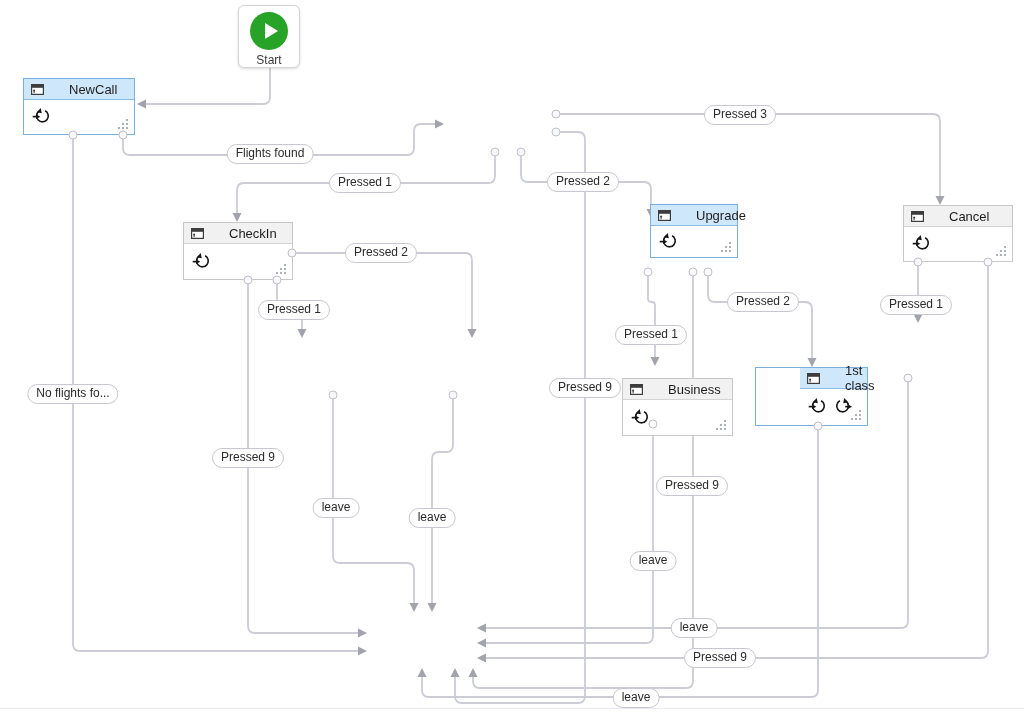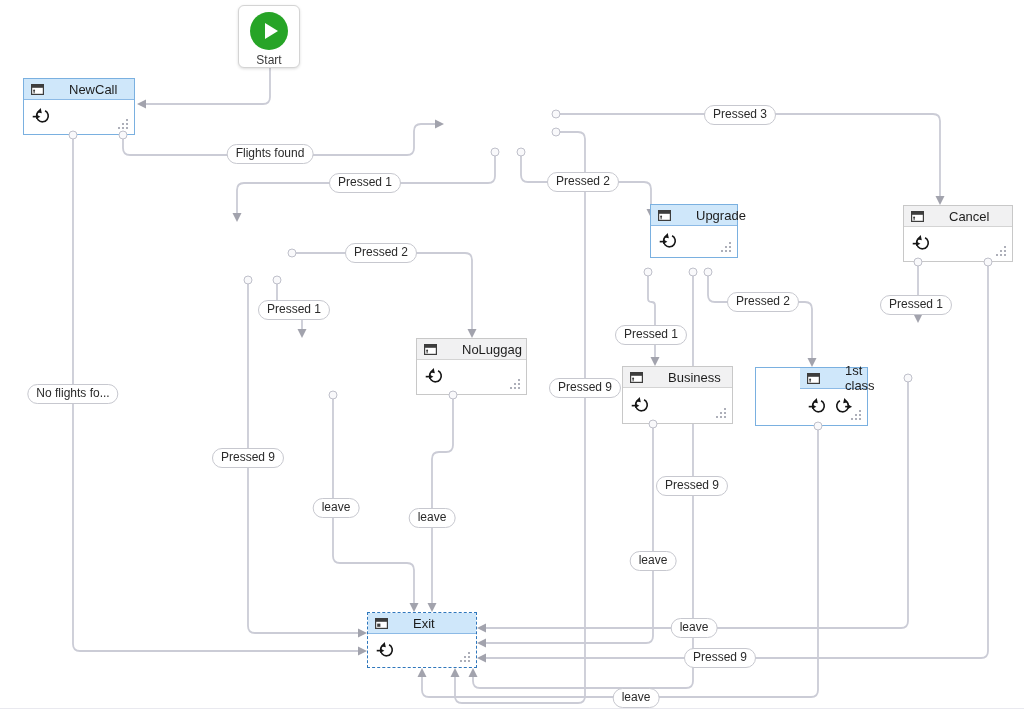--- a/index.html
+++ b/index.html
@@ -132,20 +132,46 @@
           <b></b>
         </span>
       </div>
     </div>
     <span class="port" style="left: 73px; top: 135px;"></span>
     <span class="port" style="left: 123px; top: 135px;"></span>
     <span class="port" style="left: 495px; top: 152px;"></span>
     <span class="port" style="left: 521px; top: 152px;"></span>
     <span class="port" style="left: 556px; top: 114px;"></span>
     <span class="port" style="left: 556px; top: 132px;"></span>
+    <div class="node gray" style="left: 183px; top: 222px; width: 110px; height: 58px;">
+      <div class="nhead">
+        <span class="hicon">
+          <svg width="13" height="11" viewBox="0 0 13 11">
+            <rect x="0.6" y="0.6" width="11.8" height="9.8" fill="#fff" stroke="#3d3d3d" stroke-width="1.2"></rect>
+            <rect x="0.6" y="0.6" width="11.8" height="3.2" fill="#3d3d3d"></rect>
+            <circle cx="3.1" cy="6.4" r="1" fill="#3d3d3d"></circle>
+            <rect x="2.6" y="6.9" width="1" height="2.4" fill="#3d3d3d"></rect>
+          </svg>
+        </span>
+        <span>CheckIn</span>
+      </div>
+      <div class="nbody">
+        <span class="bicon">
+          <svg width="20" height="20" viewBox="0 0 22 22">
+            <path d="M14.4 4.2 A6.4 6.4 0 1 1 7.9 4.6" fill="none" stroke="#161616" stroke-width="1.8"></path>
+            <path d="M9.6 1.2 L5.2 5.8 L10.8 7 Z" fill="#161616"></path>
+            <path d="M0.8 10.6 H4.8" stroke="#161616" stroke-width="1.8"></path>
+            <path d="M4.4 7.9 L9.2 10.6 L4.4 13.3 Z" fill="#161616"></path>
+          </svg>
+        </span>
+        <span class="grip">
+          <b></b>
+        </span>
+      </div>
+    </div>
     <span class="port" style="left: 248px; top: 280px;"></span>
     <span class="port" style="left: 277px; top: 280px;"></span>
     <span class="port" style="left: 292px; top: 253px;"></span>
     <div class="node blue" style="left: 628px; top: 204px; width: 88px; height: 54px; margin-left: 22px;">
       <div class="nhead">
         <span class="hicon">
           <svg width="13" height="11" viewBox="0 0 13 11">
             <rect x="0.6" y="0.6" width="11.8" height="9.8" fill="#fff" stroke="#3d3d3d" stroke-width="1.2"></rect>
             <rect x="0.6" y="0.6" width="11.8" height="3.2" fill="#3d3d3d"></rect>
             <circle cx="3.1" cy="6.4" r="1" fill="#3d3d3d"></circle>
@@ -193,48 +219,22 @@
           </svg>
         </span>
         <span class="grip">
           <b></b>
         </span>
       </div>
     </div>
     <span class="port" style="left: 918px; top: 262px;"></span>
     <span class="port" style="left: 988px; top: 262px;"></span>
     <span class="port" style="left: 333px; top: 395px;"></span>
-    <div class="node gray" style="left: 416px; top: 338px; width: 111px; height: 57px;">
-      <div class="nhead">
-        <span class="hicon">
-          <svg width="13" height="11" viewBox="0 0 13 11">
-            <rect x="0.6" y="0.6" width="11.8" height="9.8" fill="#fff" stroke="#3d3d3d" stroke-width="1.2"></rect>
-            <rect x="0.6" y="0.6" width="11.8" height="3.2" fill="#3d3d3d"></rect>
-            <circle cx="3.1" cy="6.4" r="1" fill="#3d3d3d"></circle>
-            <rect x="2.6" y="6.9" width="1" height="2.4" fill="#3d3d3d"></rect>
-          </svg>
-        </span>
-        <span>NoLuggag</span>
-      </div>
-      <div class="nbody">
-        <span class="bicon">
-          <svg width="20" height="20" viewBox="0 0 22 22">
-            <path d="M14.4 4.2 A6.4 6.4 0 1 1 7.9 4.6" fill="none" stroke="#161616" stroke-width="1.8"></path>
-            <path d="M9.6 1.2 L5.2 5.8 L10.8 7 Z" fill="#161616"></path>
-            <path d="M0.8 10.6 H4.8" stroke="#161616" stroke-width="1.8"></path>
-            <path d="M4.4 7.9 L9.2 10.6 L4.4 13.3 Z" fill="#161616"></path>
-          </svg>
-        </span>
-        <span class="grip">
-          <b></b>
-        </span>
-      </div>
-    </div>
     <span class="port" style="left: 453px; top: 395px;"></span>
-    <div class="node gray" style="left: 622px; top: 366px; width: 111px; height: 58px;">
+    <div class="node gray" style="left: 622px; top: 378px; width: 111px; height: 58px;">
       <div class="nhead">
         <span class="hicon">
           <svg width="13" height="11" viewBox="0 0 13 11">
             <rect x="0.6" y="0.6" width="11.8" height="9.8" fill="#fff" stroke="#3d3d3d" stroke-width="1.2"></rect>
             <rect x="0.6" y="0.6" width="11.8" height="3.2" fill="#3d3d3d"></rect>
             <circle cx="3.1" cy="6.4" r="1" fill="#3d3d3d"></circle>
             <rect x="2.6" y="6.9" width="1" height="2.4" fill="#3d3d3d"></rect>
           </svg>
         </span>
         <span>Business</span>
@@ -283,38 +283,13 @@
             <path d="M16.2 7.9 L21 10.6 L16.2 13.3 Z" fill="#161616"></path>
           </svg>
         </span>
         <span class="grip">
           <b></b>
         </span>
       </div>
     </div>
     <span class="port" style="left: 818px; top: 426px;"></span>
     <span class="port" style="left: 908px; top: 378px;"></span>
-    <div class="node selected" style="left: 367px; top: 612px; width: 110px; height: 56px;">
-      <div class="nhead">
-        <span class="hicon">
-          <svg width="13" height="11" viewBox="0 0 13 11">
-            <rect x="0.6" y="0.6" width="11.8" height="9.8" fill="#fff" stroke="#3d3d3d" stroke-width="1.2"></rect>
-            <rect x="0.6" y="0.6" width="11.8" height="3.2" fill="#3d3d3d"></rect>
-            <rect x="2.2" y="5.6" width="3.2" height="3.2" fill="#3d3d3d"></rect>
-          </svg>
-        </span>
-        <span>Exit</span>
-      </div>
-      <div class="nbody">
-        <span class="bicon">
-          <svg width="20" height="20" viewBox="0 0 22 22">
-            <path d="M14.4 4.2 A6.4 6.4 0 1 1 7.9 4.6" fill="none" stroke="#161616" stroke-width="1.8"></path>
-            <path d="M9.6 1.2 L5.2 5.8 L10.8 7 Z" fill="#161616"></path>
-            <path d="M0.8 10.6 H4.8" stroke="#161616" stroke-width="1.8"></path>
-            <path d="M4.4 7.9 L9.2 10.6 L4.4 13.3 Z" fill="#161616"></path>
-          </svg>
-        </span>
-        <span class="grip">
-          <b></b>
-        </span>
-      </div>
-    </div>
   </div>
 
 </body></html>

